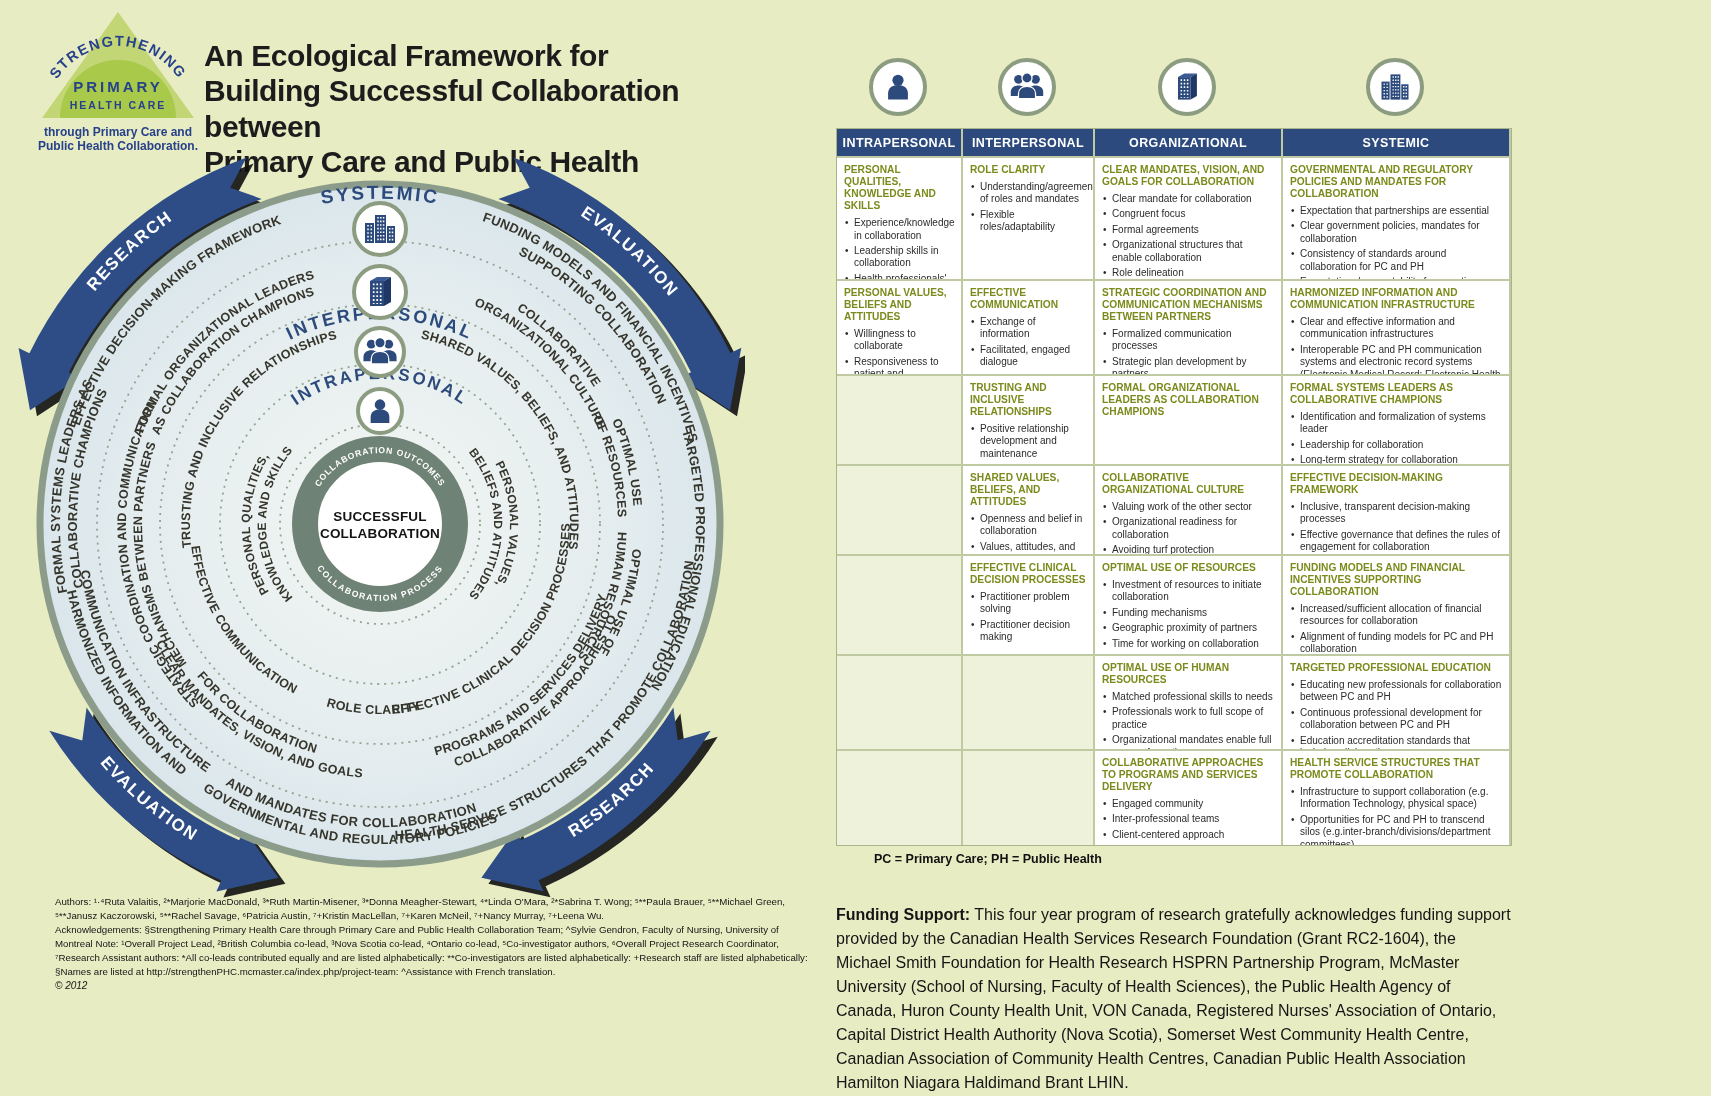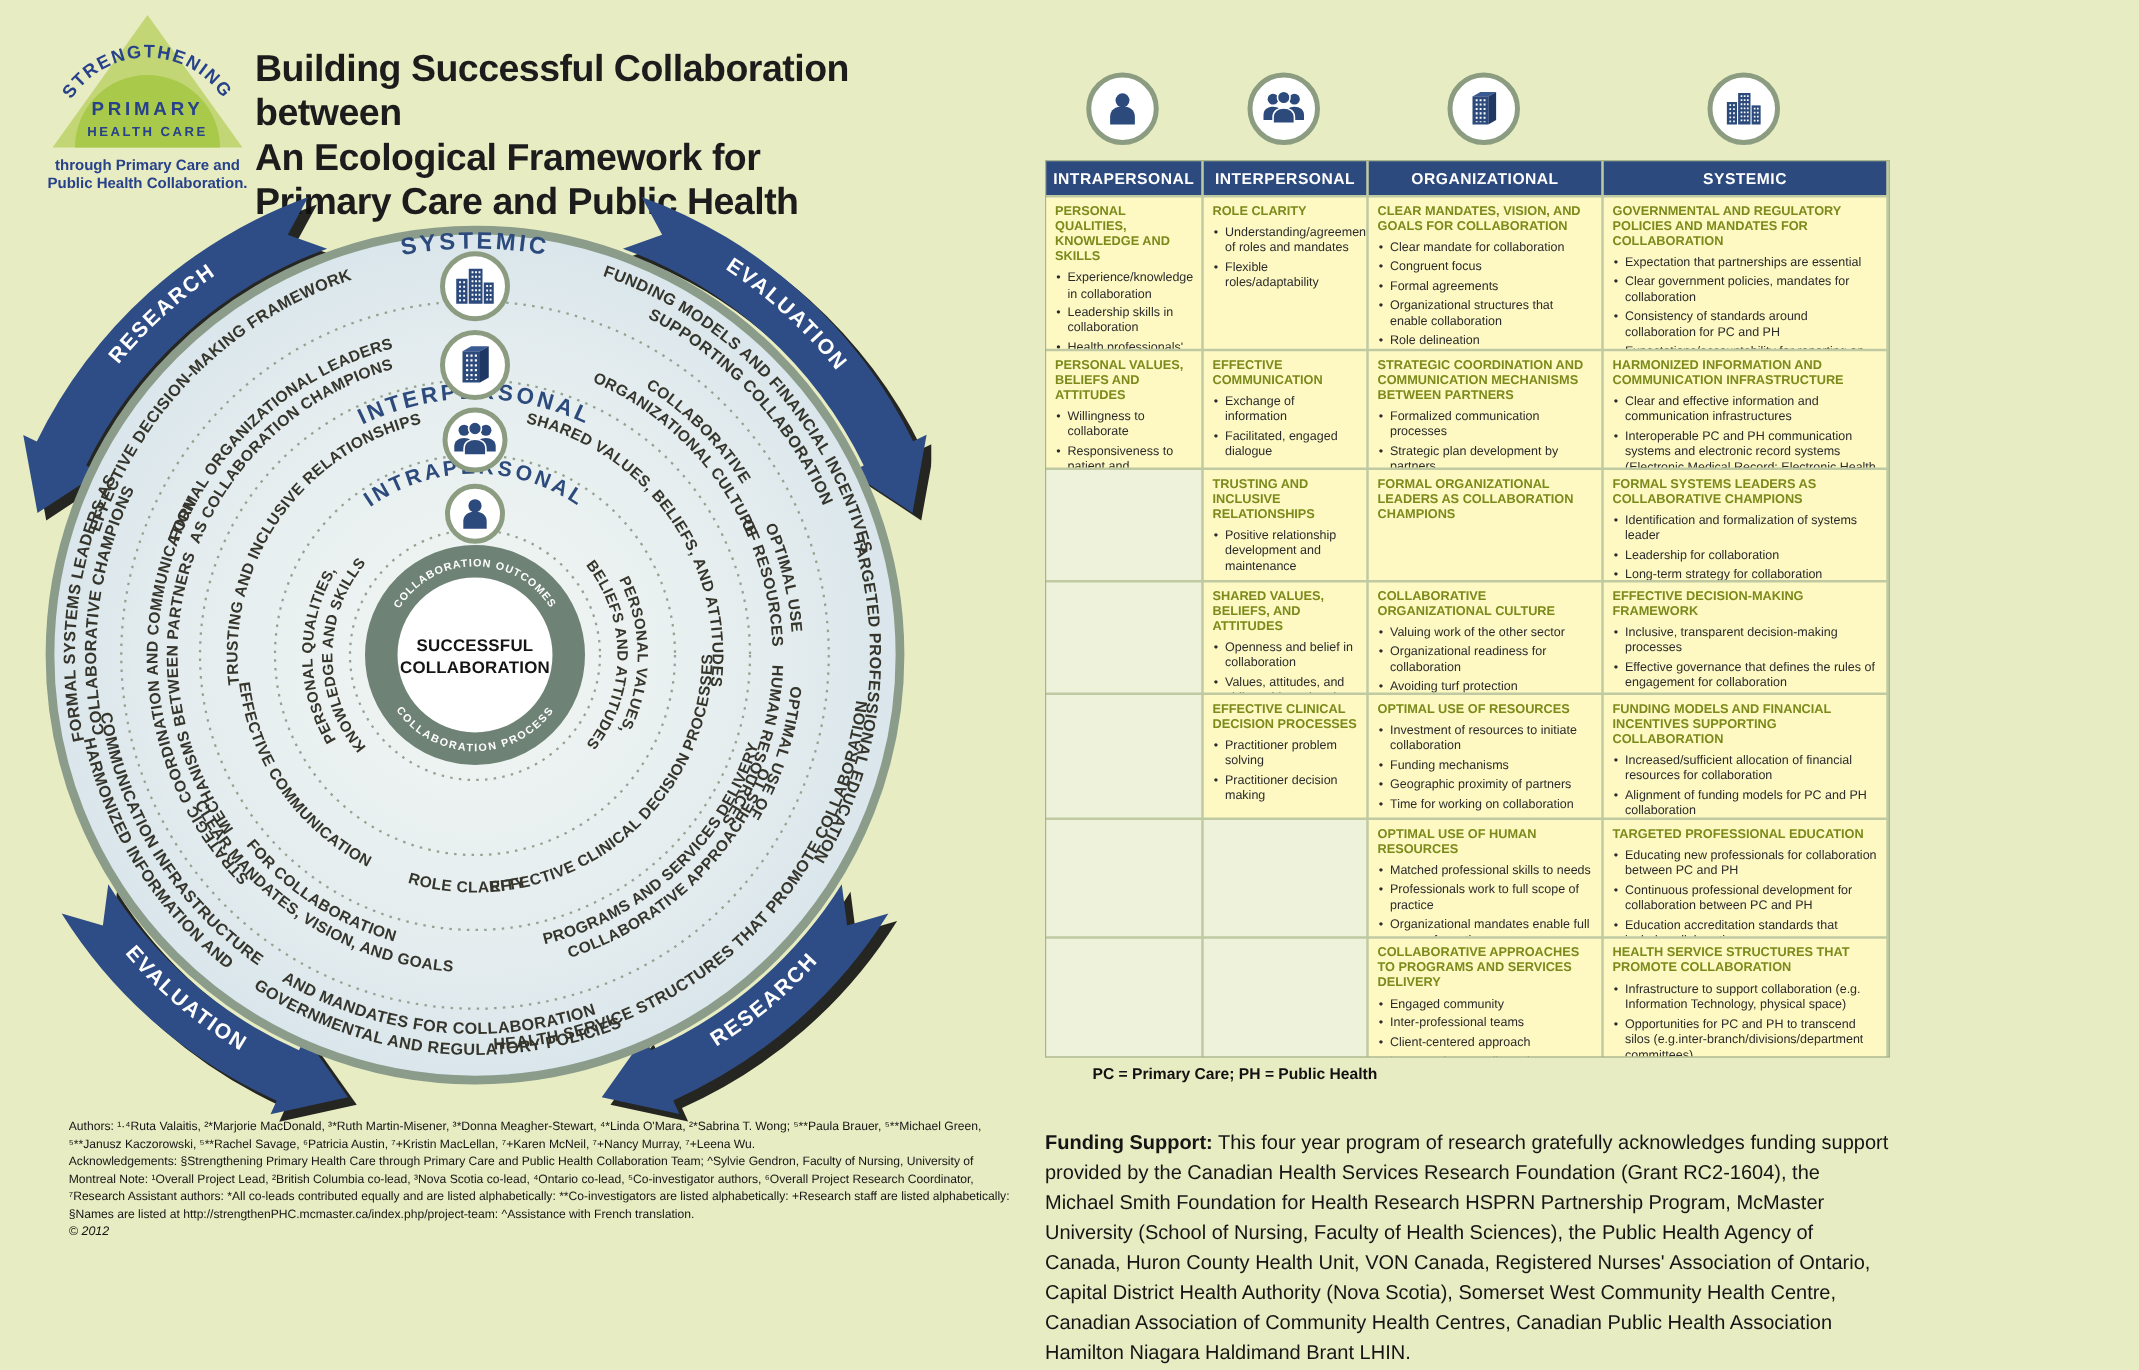--- a/index.html
+++ b/index.html
@@ -27,21 +27,21 @@
   .rpanel{position:absolute;left:836px;top:58px;width:676px;}
   .icon-row{display:grid;grid-template-columns:124px 130px 186px 226px;gap:2px;margin-bottom:12px;}
   .icon-cell{display:flex;justify-content:center;}
   .hdr-icon{width:50px;height:50px;border-radius:50%;background:#fff;border:4px solid #8b9c80;
     display:flex;align-items:center;justify-content:center;}
   .tbl{display:grid;grid-template-columns:124px 130px 186px 226px;
     grid-template-rows:27px 121px 93px 88px 88px 98px 93px 94px;
     gap:2px;background:#bfcaa3;border:1px solid #a8b489;}
   .th{background:#2c4a7e;color:#fff;font-weight:bold;font-size:12.5px;letter-spacing:.4px;
     display:flex;align-items:center;justify-content:center;}
-  .cell{background:#fef9c3;padding:6px 7px 4px 7px;overflow:hidden;}
+  .cell{background:#ffffff;padding:6px 7px 4px 7px;overflow:hidden;}
   .cell.empty{background:#eef2db;}
   .cell h4{margin:0 0 5px 0;font-size:10.2px;line-height:1.18;color:#7b8a1b;}
   .cell ul{margin:0;padding:0 0 0 10px;list-style:none;}
   .cell li{font-size:10px;line-height:1.24;color:#2b2b2b;margin-bottom:3px;position:relative;}
   .cell li::before{content:"\2022";position:absolute;left:-9px;color:#2b2b2b;}
   .legend{position:absolute;left:845px;top:852px;font-size:12.5px;font-weight:bold;color:#111;padding-left:29px;}
   
   .authors{position:absolute;left:55px;top:895px;width:762px;font-size:9.7px;line-height:1.45;color:#151515;}
   .authors b{font-weight:normal;}
   .copyright{font-size:10px;font-style:italic;}
@@ -102,22 +102,22 @@
       <textPath href="#logo-arc" startOffset="50%">STRENGTHENING</textPath>
     </text>
     <text x="84" y="84" style="font-size:15px;font-weight:bold;fill:#27418a;letter-spacing:3px;text-anchor:middle">PRIMARY</text>
     <text x="84" y="101" style="font-size:10.5px;font-weight:bold;fill:#27418a;letter-spacing:2px;text-anchor:middle">HEALTH CARE</text>
     <text x="84" y="128" style="font-size:12px;font-weight:bold;fill:#27418a;text-anchor:middle">through Primary Care and</text>
     <text x="84" y="142" style="font-size:12px;font-weight:bold;fill:#27418a;text-anchor:middle">Public Health Collaboration.</text>
   </svg>
 </div>
 
 <div class="main-title">
+  <div>An Ecological Framework for</div>
   <div>Building Successful Collaboration between</div>
-  <div>An Ecological Framework for</div>
   <div>Primary Care and Public Health</div>
 </div>
 
 <div class="diagram">
 <svg width="730" height="770" viewBox="0 0 730 770">
   <defs>
     <radialGradient id="bgGrad" cx="50%" cy="50%" r="70%">
       <stop offset="0%" stop-color="#f3f7f3"></stop>
       <stop offset="55%" stop-color="#e2ebee"></stop>
       <stop offset="100%" stop-color="#cbdde6"></stop>

